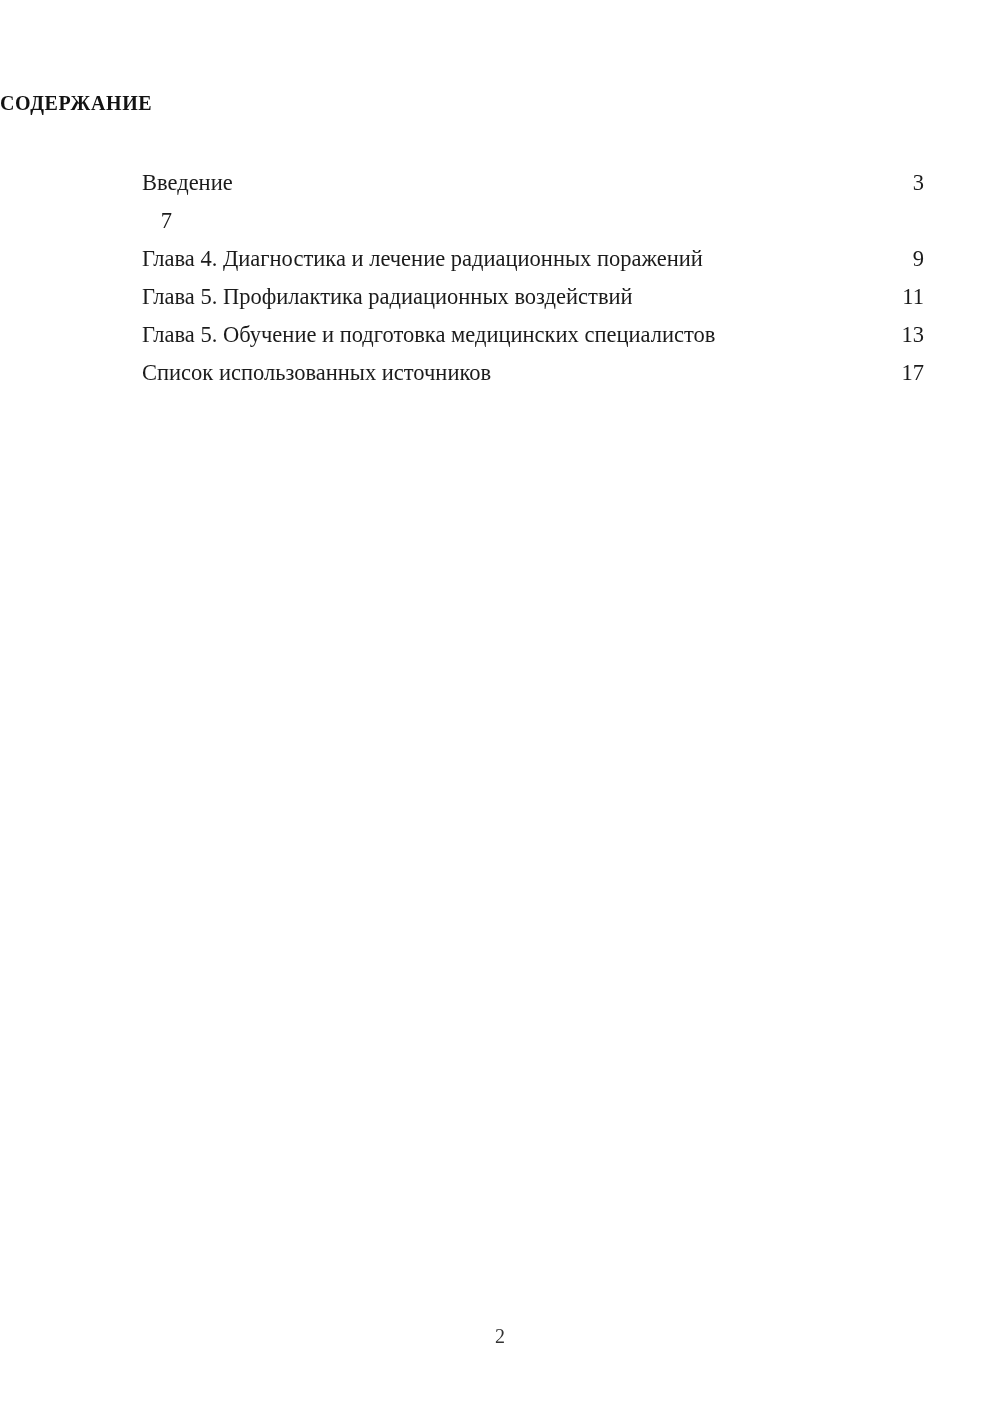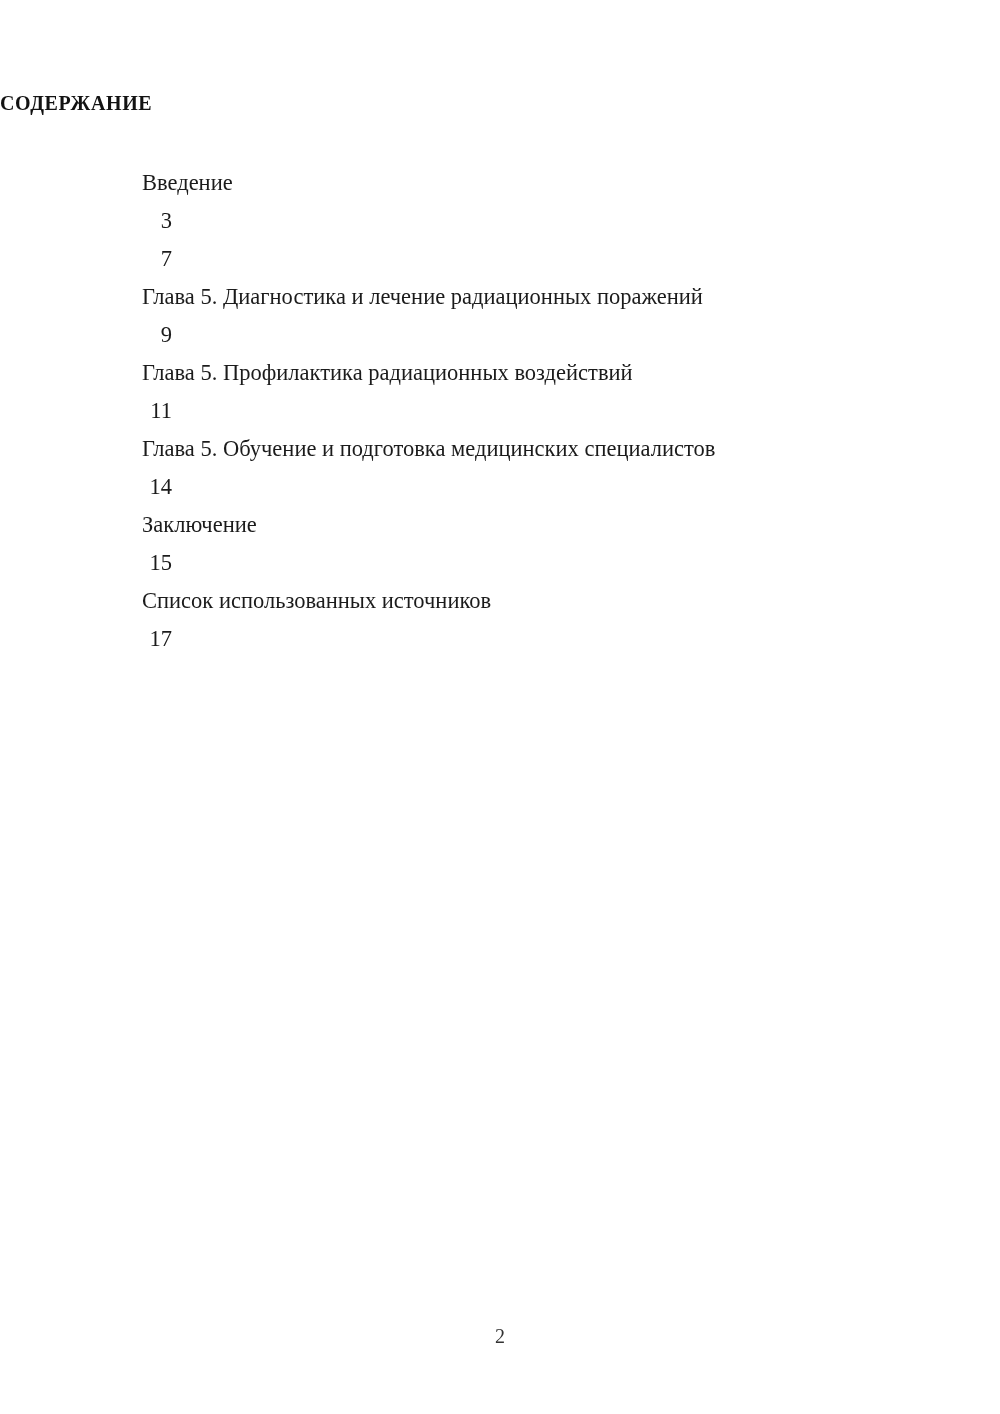--- a/index.html
+++ b/index.html
@@ -38,21 +38,20 @@
   }
   .toc-row {
     display: flex;
     align-items: baseline;
     justify-content: space-between;
     font-size: 22.5px;
     line-height: 38px;
     color: #1b1b1b;
     margin-bottom: 0;
     padding: 0;
-    flex-direction: column;
   }
   .toc-label {
     white-space: nowrap;
   }
   .toc-page {
     white-space: nowrap;
     text-align: right;
     min-width: 30px;
   }
   .page-number {
@@ -78,38 +77,34 @@
       <span class="toc-label">Введение</span>
       <span class="toc-page">3</span>
     </div>
 
 
     <div class="toc-row">
       <span class="toc-page">7</span>
     </div>
 
     <div class="toc-row">
-      <span class="toc-label">Глава 5. Диагностика и лечение радиационных поражений</span>
+      <span class="toc-label">Глава 4. Диагностика и лечение радиационных поражений</span>
       <span class="toc-page">9</span>
     </div>
 
     <div class="toc-row">
       <span class="toc-label">Глава 5. Профилактика радиационных воздействий</span>
       <span class="toc-page">11</span>
     </div>
 
     <div class="toc-row">
       <span class="toc-label">Глава 5. Обучение и подготовка медицинских специалистов</span>
-      <span class="toc-page">14</span>
+      <span class="toc-page">13</span>
     </div>
 
-    <div class="toc-row">
-      <span class="toc-label">Заключение</span>
-      <span class="toc-page">15</span>
-    </div>
 
     <div class="toc-row">
       <span class="toc-label">Список использованных источников</span>
       <span class="toc-page">17</span>
     </div>
 
   </div>
 
   <div class="page-number">2</div>
 

